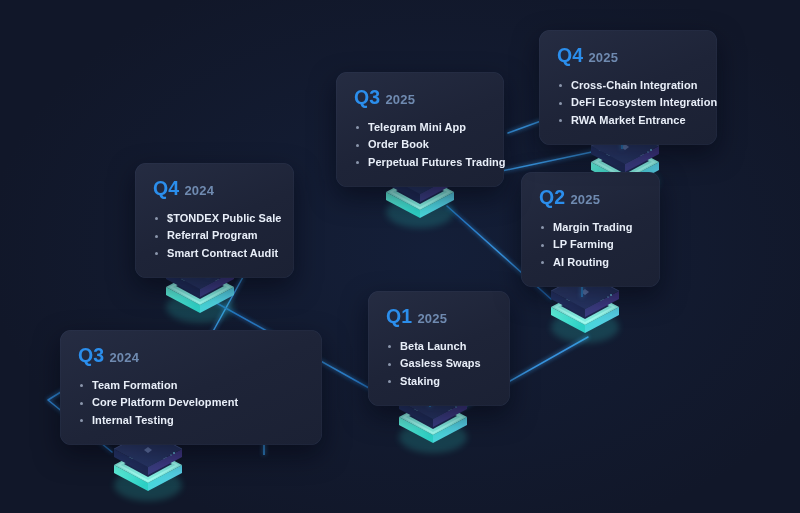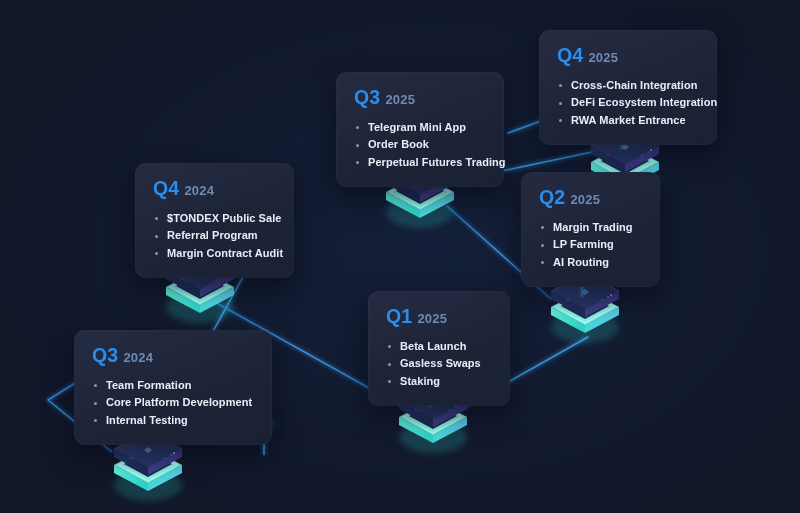--- a/index.html
+++ b/index.html
@@ -269,39 +269,39 @@
   </div>
   <div class="stem" style="left:412px; top:143px;">
     <div class="rod" style="height:30px;"></div>
     <div class="dot"></div>
   </div>
   <div class="stem" style="left:617px; top:114px;">
     <div class="rod" style="height:30px;"></div>
     <div class="dot"></div>
   </div>
 
-  <div class="card" style="left:74px; top:330px; width:198px;">
+  <div class="card" style="left:60px; top:330px; width:262px;">
     <div class="card-head">
       <span class="q">Q3</span><span class="yr">2024</span>
     </div>
     <ul class="items">
       <li>Team Formation</li>
       <li>Core Platform Development</li>
       <li>Internal Testing</li>
     </ul>
   </div>
 
   <div class="card" style="left:135px; top:163px; width:159px;">
     <div class="card-head">
       <span class="q">Q4</span><span class="yr">2024</span>
     </div>
     <ul class="items">
       <li>$TONDEX Public Sale</li>
       <li>Referral Program</li>
-      <li>Margin Contract Audit</li>
+      <li>Smart Contract Audit</li>
     </ul>
   </div>
 
   <div class="card" style="left:368px; top:291px; width:142px;">
     <div class="card-head">
       <span class="q">Q1</span><span class="yr">2025</span>
     </div>
     <ul class="items">
       <li>Beta Launch</li>
       <li>Gasless Swaps</li>

